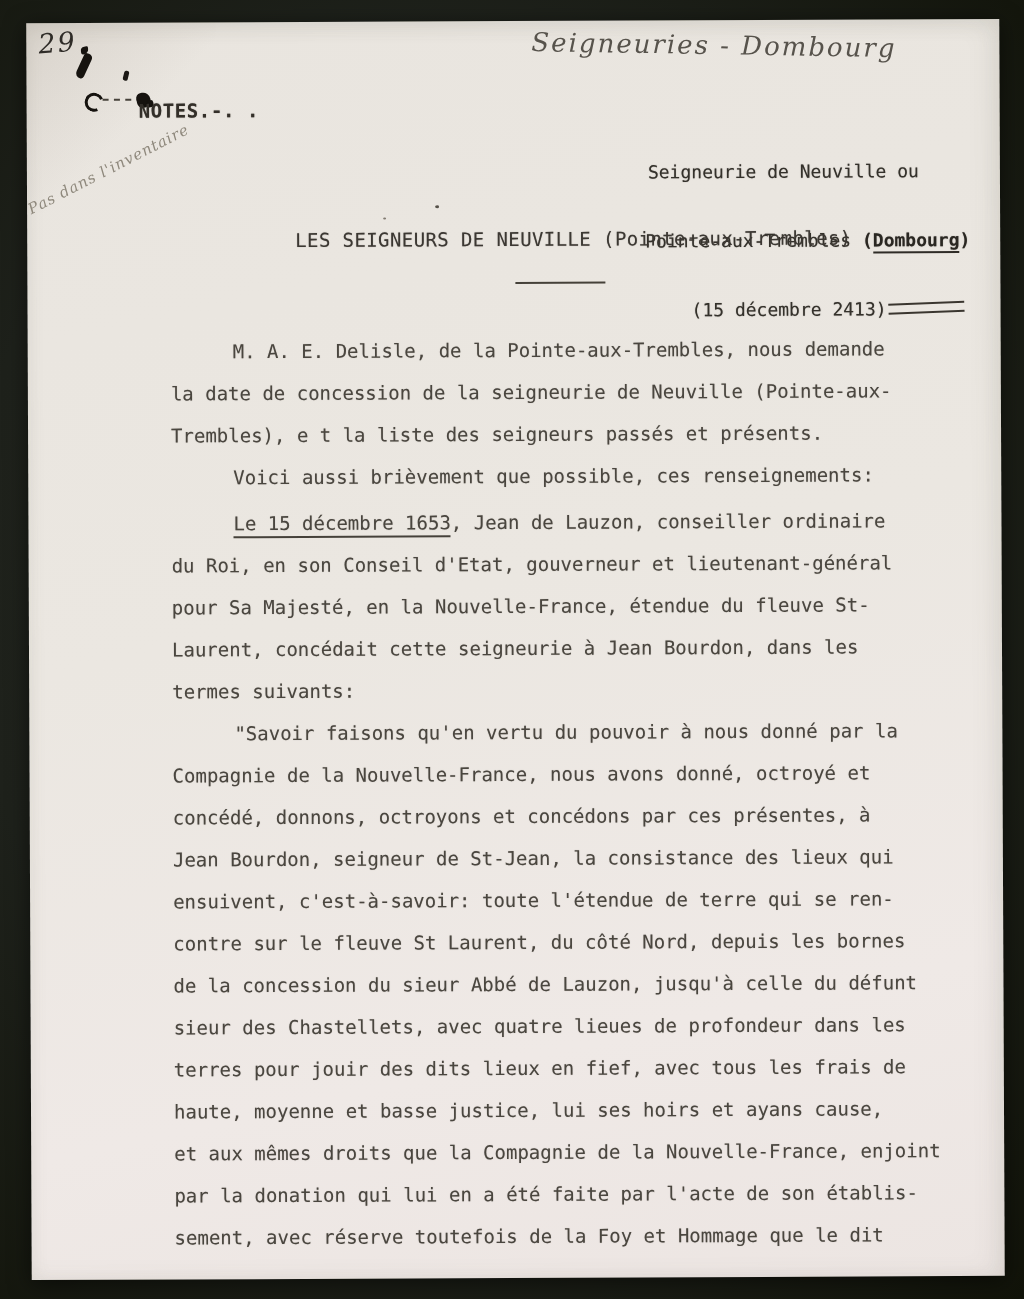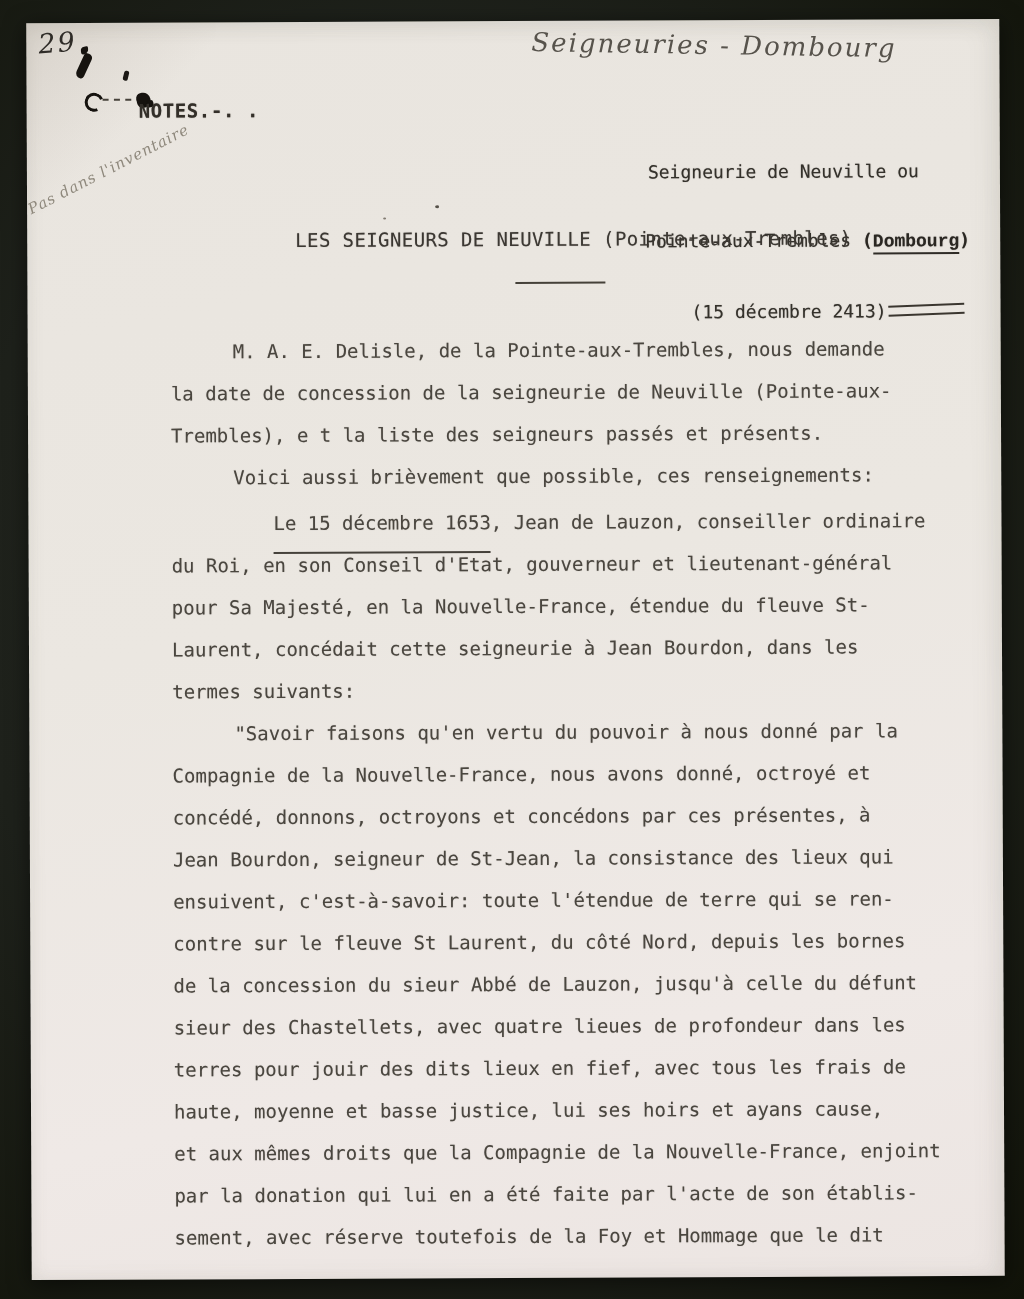--- a/index.html
+++ b/index.html
@@ -34,32 +34,32 @@
   .ink-blob{position:absolute;left:110px;top:70px;width:14px;height:15px;background:#16130f;border-radius:40% 60% 55% 45%;transform:rotate(-12deg);}
   .ink-blob::after{content:"";position:absolute;left:9px;top:9px;width:7px;height:7px;background:#16130f;border-radius:60% 40% 50% 50%;}
 
   .annotation-top{position:absolute;left:505px;top:10px;font-size:26px;letter-spacing:2px;color:#57534c;transform:rotate(1.2deg);white-space:pre;}
   .margin-note{position:absolute;left:2px;top:178px;font-size:15px;letter-spacing:1px;color:#8e887c;transform:rotate(-27deg);transform-origin:left center;white-space:pre;}
 
   .hdr{position:absolute;left:618px;top:94px;font-size:18px;line-height:23px;color:#34312b;text-shadow:0 0 1px rgba(50,46,40,0.5);white-space:pre;}
   .hdr .l1{margin-left:3px;}
   .hdr .l3{margin-left:46px;}
   .hdr .emph{font-weight:bold;color:#2a2722;}
-  .hdr .emph .w{border-bottom:2px solid #2f2c27;padding-bottom:1px;font-family:Liberation Mono, monospace;}
+  .hdr .emph .w{border-bottom:2px solid #2f2c27;padding-bottom:1px;}
   .dd{display:inline-block;width:76px;height:7px;border-top:2px solid #3a362f;border-bottom:2px solid #3a362f;transform:rotate(-2deg) translateY(-3px);margin-left:2px;vertical-align:middle;}
 
   .doc-title{position:absolute;left:268px;top:207px;font-size:19px;letter-spacing:0.4px;color:#3c3833;text-shadow:0 0 1px rgba(60,55,48,0.45);white-space:pre;}
   .title-rule{position:absolute;left:488px;top:261px;width:90px;border-top:2px solid #454139;}
   .dot-a{position:absolute;left:408px;top:184px;width:4px;height:3px;background:#56524a;border-radius:50%;}
   .dot-b{position:absolute;left:356px;top:196px;width:3px;height:2px;background:#827c72;border-radius:50%;}
 
   .body-text{position:absolute;left:143px;top:308px;width:832px;font-size:19px;line-height:42px;}
   .body-text p{margin:0;text-indent:62px;white-space:pre;}
   .body-text .p2{margin-top:4px;}
-  .u-lead{border-bottom:2px solid #45413a;padding-bottom:18px;margin-left:40px;}
+  .u-lead{border-bottom:2px solid #45413a;padding-bottom:2px;}
 </style>
 </head>
 <body>
 
 <div class="paper">
   <div class="corner-shade"></div>
 
   <div class="page-number hw">29</div>
 
   <span class="ink-check"></span>

